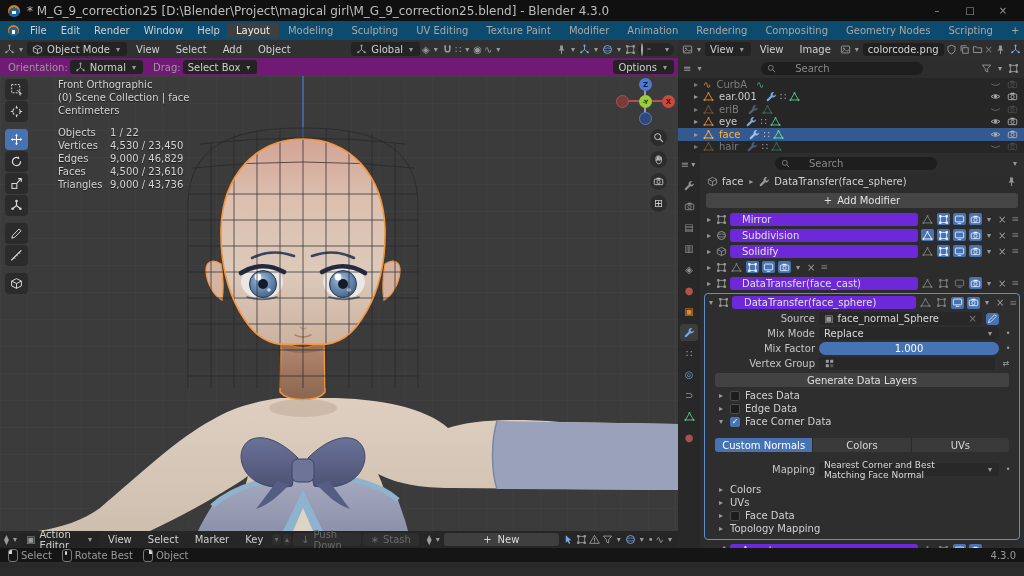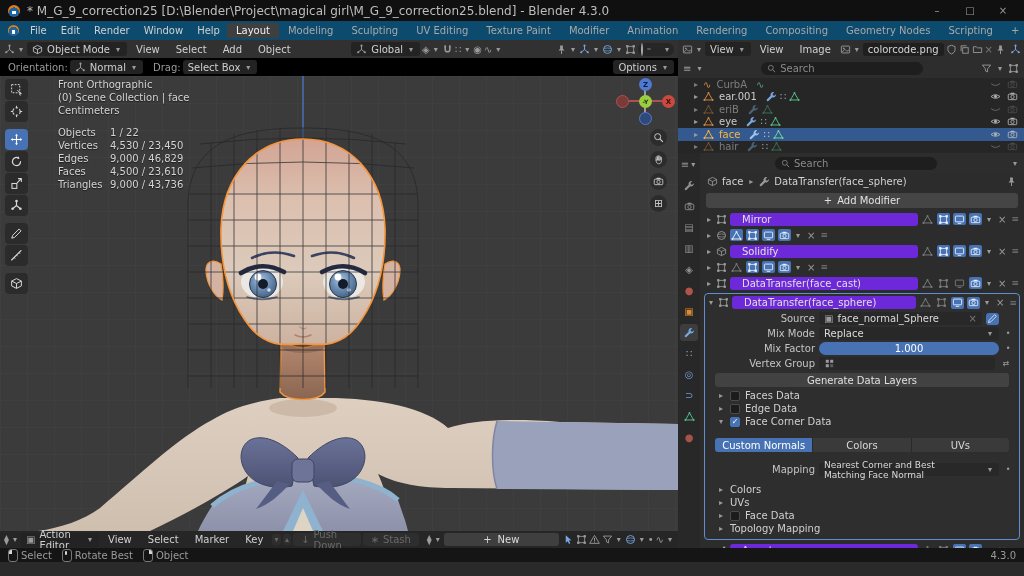--- a/index.html
+++ b/index.html
@@ -18,21 +18,21 @@
   #titlebar{left:0;top:0;width:1024px;height:21px;background:#101010;display:flex;align-items:center;padding:0 8px;box-sizing:border-box;gap:7px}
   #titlebar .title{color:#bdbdbd;font-size:12px;white-space:nowrap}
   .winbtn{width:26px;text-align:center;color:#9a9a9a;font-size:10px}
   
   #topbar{left:0;top:21px;width:1024px;height:19px;background:#0c4a6e;display:flex;align-items:center;padding:0 4px;box-sizing:border-box}
   .tab{padding:2px 9px;color:#a8a8a8;border-radius:4px 4px 0 0;white-space:nowrap}
   .tab.active{background:#3f3f3f;color:#f0f0f0}
   
   .hstrip{display:flex;align-items:center;box-sizing:border-box;padding:0 4px;gap:2px}
   #vph{left:0;top:40px;width:678px;height:18px;background:#313131}
-  #toolh{left:0;top:58px;width:678px;height:18px;background:#000000}
+  #toolh{left:0;top:58px;width:678px;height:18px;background:#701a75}
   #imgh{left:678px;top:40px;width:346px;height:18px;background:#2e2e2e}
   #dopeh{left:0;top:531px;width:678px;height:17px;background:#262626}
   .field{background:#1f1f1f;border-radius:3px;height:13px;display:flex;align-items:center;padding:0 5px;gap:4px;color:#d6d6d6}
   .btn{background:#3f3f3f;border-radius:3px;height:13px;display:flex;align-items:center;justify-content:center;padding:0 8px;color:#dcdcdc}
   .disabled{color:#6a6a6a}
   
   .shade{display:flex;align-items:center;background:#262626;border-radius:7px;padding:1px 3px;gap:4px}
   .ball{width:9px;height:9px;border-radius:50%;box-sizing:border-box}
   .b-wire{border:1.2px solid #aaa}
   .b-solid{background:#d6d6d6}
@@ -50,21 +50,21 @@
   .tgap{height:5px}
   
   #gizmo{left:612px;top:0;width:66px;height:50px}
   .gball{position:absolute;width:13px;height:13px;border-radius:50%;display:flex;align-items:center;justify-content:center;font-size:7px;color:#1c1c1c;font-weight:bold}
   .gline{position:absolute;background:#9b9b9b}
   #vpnav{left:650px;top:53px;display:flex;flex-direction:column;gap:5px}
   .navbtn{width:17px;height:17px;border-radius:50%;background:rgba(40,40,40,.75);display:flex;align-items:center;justify-content:center;color:#c9c9c9}
   
   #outliner{left:678px;top:58px;width:346px;height:95px;background:#262626}
   #outliner .ohead{height:20px;background:#2d2d2d;display:flex;align-items:center;padding:0 5px;gap:4px;box-sizing:border-box}
-  .search{background:#1e1e1e;border-radius:8px;height:13px;display:flex;align-items:center;gap:4px;padding:0 6px;color:#8a8a8a;width:150px}
+  .search{background:#1e1e1e;border-radius:8px;height:13px;display:flex;align-items:center;gap:19px;padding:0 6px;color:#8a8a8a;width:150px}
   .olrow{height:12.5px;display:flex;align-items:center;padding-left:14px;gap:3px;box-sizing:border-box}
   .olrow .nm{padding:0 2px;color:#cccccc}
   .olrow.dim .nm,.olrow.dim .car{color:#7d7d7d}
   .olrow.dim svg{opacity:.45}
   .olrow.sel{background:#33598f}
   .olrow.sel .nm{color:#ffb43c}
   .olright{margin-left:auto;display:flex;gap:6px;padding-right:6px;color:#b5b5b5}
   .modicons{display:flex;gap:3px;margin-left:4px}
   
   #props{left:678px;top:153px;width:346px;height:395px;background:#2c2c2c;display:flex}
@@ -916,20 +916,21 @@
         </span>
       <span class="car">▾</span>
       <span class="mx">×</span>
       <span class="mh">≡</span>
     </div>
     <div class="modrow">
       <span class="car">▸</span>
       <svg class="ic gray">
           <use href="#i-sphere"></use>
         </svg>
+      <div class="mname">Subdivision</div>
       <span class="mtg on">
           <svg class="ic">
             <use href="#i-tri"></use>
           </svg>
         </span>
       <span class="mtg on">
           <svg class="ic">
             <use href="#i-editb"></use>
           </svg>
         </span>

